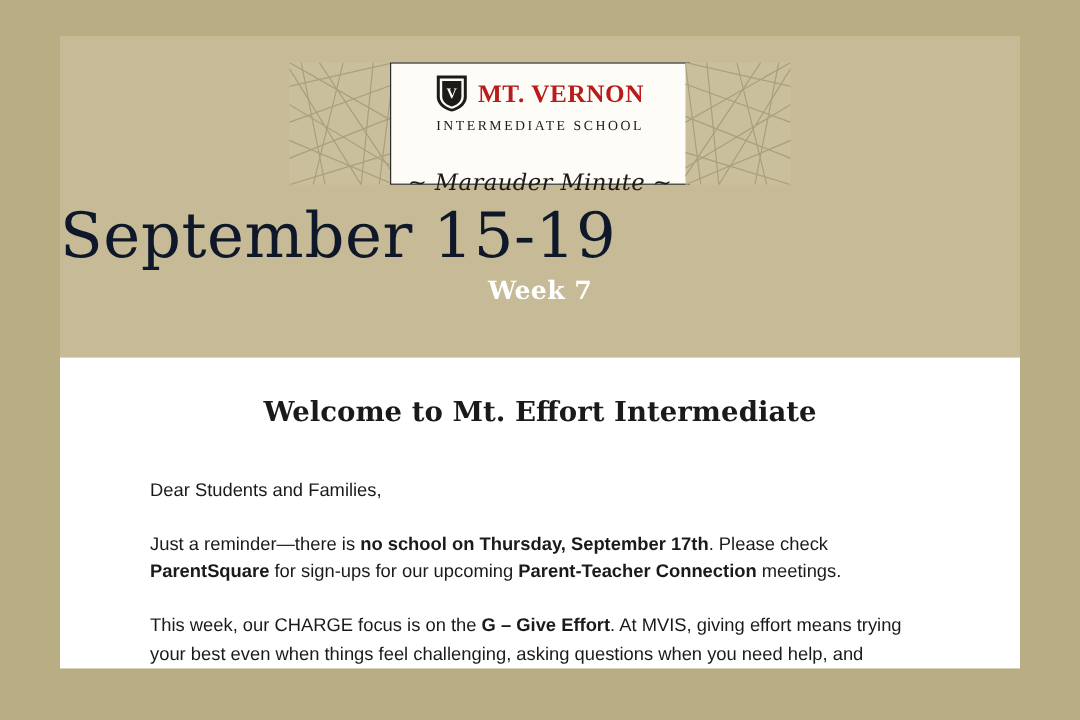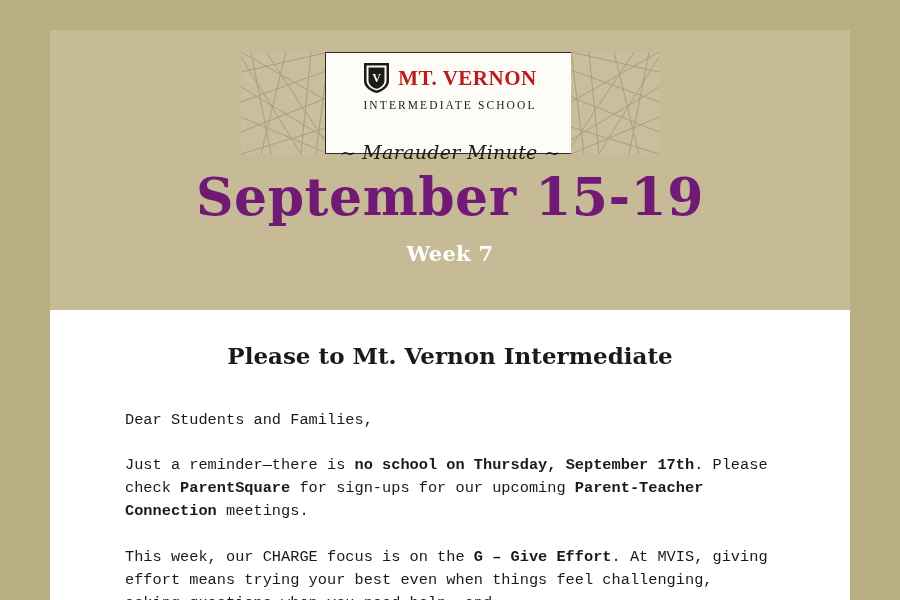--- a/index.html
+++ b/index.html
@@ -106,35 +106,35 @@
   .marauder {
     font-family: "DejaVu Serif", serif;
     font-style: italic;
     font-size: 19px;
     color: #1d1b17;
     margin-top: 22px;
     letter-spacing: 0.3px;
   }
   .title-date {
     font-family: "DejaVu Serif", serif;
-    font-weight: bold;
+    font-weight: normal;
     font-size: 52px;
-    color: #701a75;
-    text-align: center;
+    color: #0f172a;
+    text-align: left;
     margin-top: 16px;
     line-height: 1.05;
     letter-spacing: 0.5px;
   }
   .title-week {
     font-family: "DejaVu Serif", serif;
     font-weight: bold;
     font-size: 21px;
     color: #ffffff;
     text-align: center;
-    margin-top: 16px;
+    margin-top: 4px;
     padding-bottom: 24px;
     letter-spacing: 0.3px;
   }
   .body-card {
     margin: 0 auto;
     width: 800px;
     background: #ffffff;
     padding: 26px 0 0 0;
   }
   .welcome {
@@ -147,21 +147,20 @@
   }
   .body-text {
     padding: 0 75px 0 75px;
     color: #1a1a1a;
     font-size: 15.3px;
     line-height: 1.52;
   }
   .body-text p {
     margin: 0;
     padding-top: 22px;
-    font-family: Liberation Mono, monospace;
   }
   .body-text p:first-child {
     padding-top: 40px;
   }
   .body-text b {
     font-weight: bold;
   }
 </style>
 </head>
 <body>
@@ -208,21 +207,21 @@
               </g>
             </svg>
           </div>
         </div>
 
         <div class="title-date">September 15-19</div>
         <div class="title-week">Week 7</div>
       </div>
 
       <div class="body-card">
-        <div class="welcome">Please to Mt. Vernon Intermediate</div>
+        <div class="welcome">Welcome to Mt. Effort Intermediate</div>
 
         <div class="body-text">
           <p>
             <span>Dear Students and Families,</span>
           </p>
 
 
           <p>
             <span>Just a reminder—there is </span><b>no school on Thursday, September 17th</b><span>. Please check </span><b>ParentSquare</b><span> for sign-ups for our upcoming </span><b>Parent-Teacher Connection</b><span> meetings.</span>
           </p>

